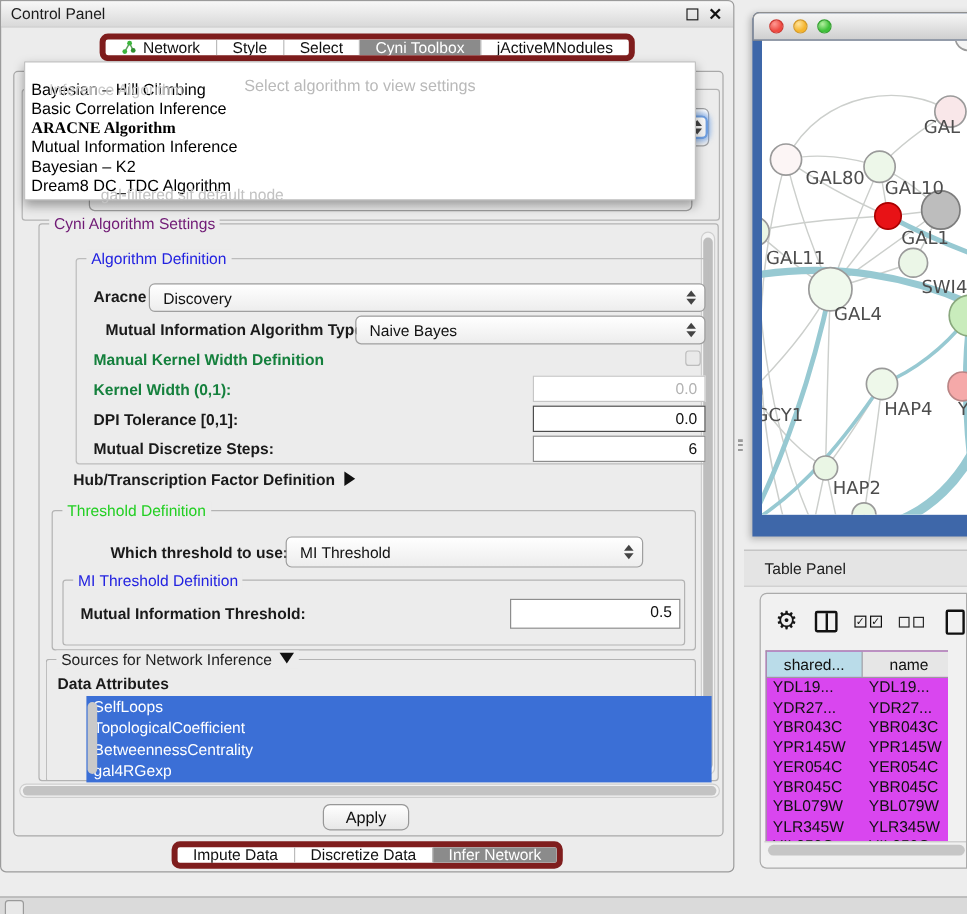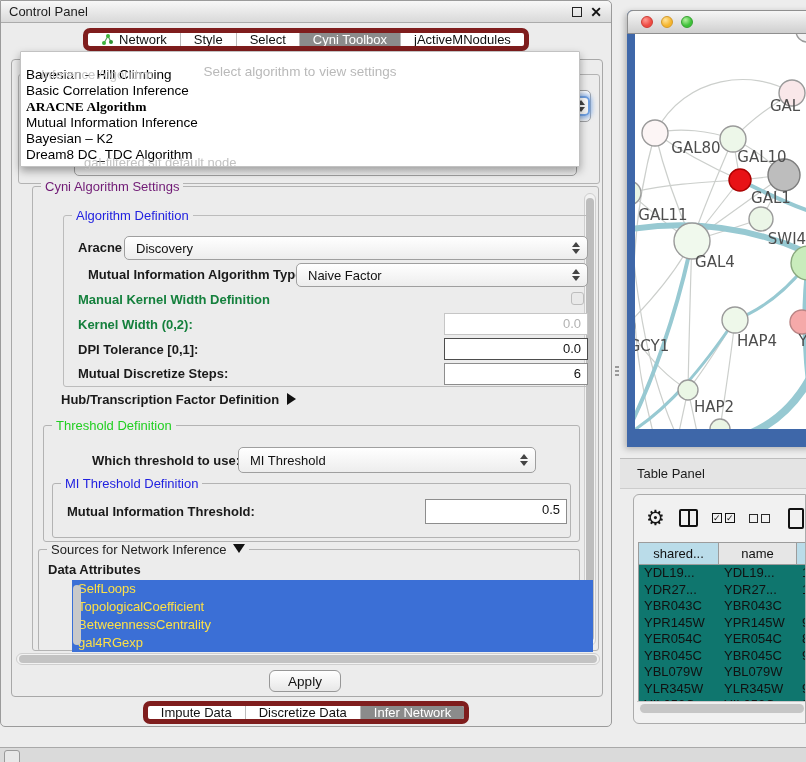--- a/index.html
+++ b/index.html
@@ -52,21 +52,21 @@
   .popup-item { font-size:13.5px; color:#000; height:16px; line-height:16px; padding-left:5px; white-space:nowrap; }
   .popup-item.bold { font-weight:bold;font-family:Liberation Serif, serif; }
   .ghost { position:absolute; font-size:13px; color:#c9c9c9; z-index:6; white-space:nowrap; pointer-events:none; }
 
   .vscroll { position:absolute; width:12px; background:#f2f2f2; border:1px solid #cfcfcf; border-radius:6px; }
   .vthumb { position:absolute; left:1px; right:1px; background:#bdbdbd; border-radius:5px; }
   .hscroll { position:absolute; height:12px; background:#f2f2f2; border:1px solid #cfcfcf; border-radius:6px; }
   .hthumb { position:absolute; top:1px; bottom:1px; background:#c3c3c3; border-radius:5px; }
 
   .attr-list { position:absolute; background:#3b6fd6; overflow:hidden; }
-  .attr-item { font-size:13px; color:#fde047; height:18px; line-height:18px; padding-left:6px; white-space:nowrap; }
+  .attr-item { font-size:13px; color:#ffffff; height:18px; line-height:18px; padding-left:6px; white-space:nowrap; }
 
   .btn { position:absolute; display:flex; align-items:center; justify-content:center;
     background:linear-gradient(#ffffff,#e7e7e7); border:1px solid #979797; border-radius:6px; font-size:13.5px; color:#111; }
 
   .arrow-r { display:inline-block; width:0; height:0; border-top:6px solid transparent; border-bottom:6px solid transparent; border-left:9px solid #111; margin-left:8px; vertical-align:-1px; }
   .arrow-d { display:inline-block; width:0; height:0; border-left:6px solid transparent; border-right:6px solid transparent; border-top:9px solid #111; margin-left:6px; vertical-align:1px; }
 
   
   .chk { position:absolute; width:13px; height:13px; border:1px solid #bdbdbd; border-radius:3px; background:#e9e9e9; }
 
@@ -88,21 +88,21 @@
   .table-window { position:absolute; left:633px; top:494px; width:173px; height:230px; background:#f1f1f1;
     border:1px solid #ababab; border-radius:6px 0 0 6px; overflow:hidden; }
   .tw-toolbar { position:absolute; left:0; top:0; width:100%; height:46px; display:flex; align-items:center; gap:14px; padding-left:12px; }
   .gear { font-size:21px; color:#161616; line-height:20px; }
   .splitcols { width:19px; height:18px; border:2px solid #111; border-radius:2px; position:relative; }
   .splitcols::after { content:""; position:absolute; left:50%; top:0; bottom:0; width:2px; background:#111; }
   .cbpair { display:flex; gap:3px; }
   .cbx { width:10px; height:10px; border:1.5px solid #111; font-size:9px; line-height:8px; text-align:center; color:#111; }
   .ebx { width:9px; height:9px; border:1.5px solid #2a2a2a; }
   .docicon { width:16px; height:21px; border:2px solid #111; border-radius:2px; margin-left:4px; }
-  .tgrid { position:absolute; left:4px; top:47px; width:169px; height:166px; overflow:hidden; background:#0f766e; border:1px solid #9c9c9c; border-right:none; }
+  .tgrid { position:absolute; left:4px; top:47px; width:152px; height:166px; overflow:hidden; background:#d946ef; border:1px solid #9c9c9c; border-right:none; }
   .trow-h { display:flex; height:22px; border-bottom:1px solid #9c9c9c; }
   .th-cell { font-size:13px; color:#111; display:flex; align-items:center; justify-content:center; border-right:1px solid #9c9c9c; flex:none; }
   .th-blue { background:#badce9; }
   .th-gray { background:#e6e6e6; }
   .trow { display:flex; height:16.5px; }
   .td-cell { font-size:13px; color:#111; padding-left:5px; white-space:nowrap; overflow:hidden; flex:none; }
   .tw-hscroll { position:absolute; left:3px; top:206px; width:170px; height:13px; background:#f0f0f0; border-top:1px solid #c8c8c8; }
   .tw-hthumb { position:absolute; left:3px; top:2px; width:164px; height:9px; background:#c6c6c6; border-radius:5px; }
 
   .bottom-strip { position:absolute; left:0; top:747px; width:806px; height:15px; background:#dadada; border-top:1px solid #a9a9a9; }
@@ -196,31 +196,31 @@
           <div class="combo" style="left:60px; top:20px; width:464px; height:24px;">
             <span>Discovery</span>
             <span class="spinner">
                 <span class="tri-up"></span>
                 <span class="tri-dn"></span>
               </span>
           </div>
 
           <div class="lbl" style="left:24px; top:51px;">Mutual Information Algorithm Type:</div>
           <div class="combo" style="left:232px; top:47px; width:292px; height:24px;">
-            <span>Naive Factor</span>
+            <span>Naive Bayes</span>
             <span class="spinner">
                 <span class="tri-up"></span>
                 <span class="tri-dn"></span>
               </span>
           </div>
 
           <div class="lbl dis" style="left:14px; top:76px;">Manual Kernel Width Definition</div>
           <div class="chk" style="left:507px; top:76px;"></div>
 
-          <div class="lbl dis" style="left:14px; top:101px;">Kernel Width (0,2):</div>
+          <div class="lbl dis" style="left:14px; top:101px;">Kernel Width (0,1):</div>
           <div class="tfield dis" style="left:380px; top:97px; width:144px; height:22px;">0.0</div>
 
           <div class="lbl" style="left:14px; top:126px;">DPI Tolerance [0,1]:</div>
           <div class="tfield b-dark" style="left:380px; top:122px; width:144px; height:22px;">0.0</div>
 
           <div class="lbl" style="left:14px; top:150px;">Mutual Discretize Steps:</div>
           <div class="tfield b-mid" style="left:380px; top:147px; width:144px; height:22px;">6</div>
         </div>
 
         <div class="lbl" style="left:28px; top:205px; font-weight:bold;">

